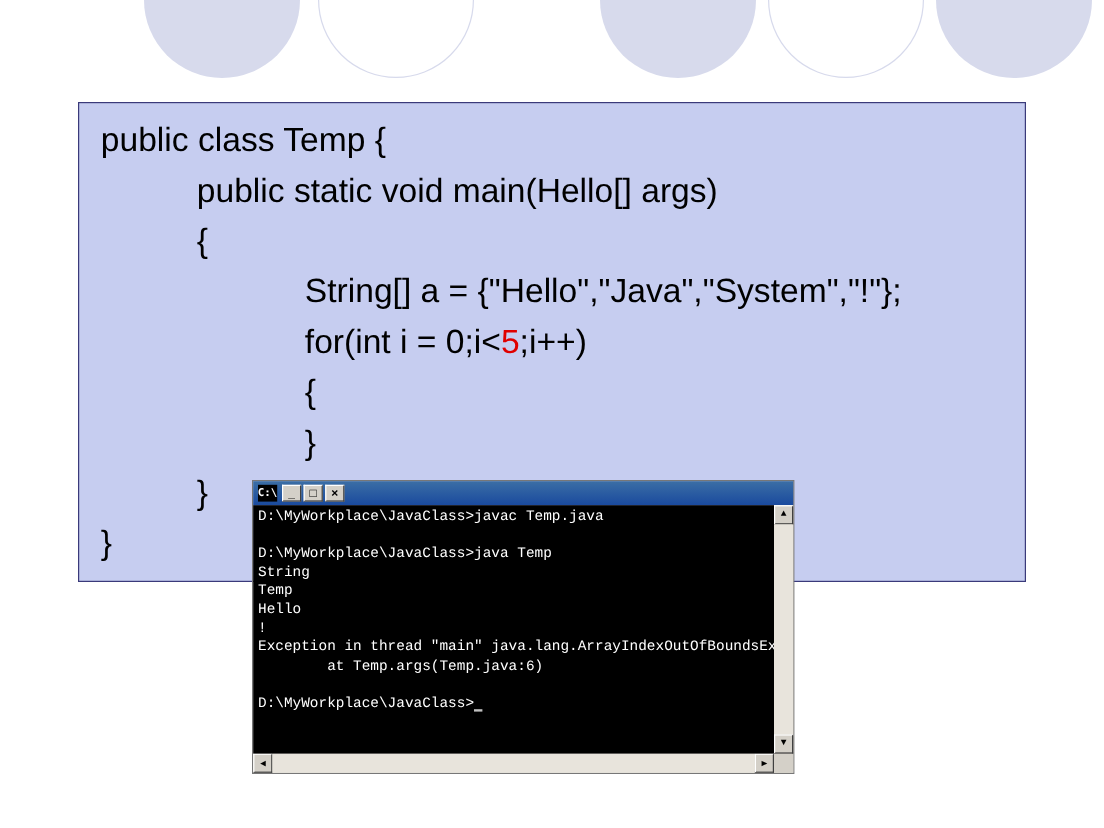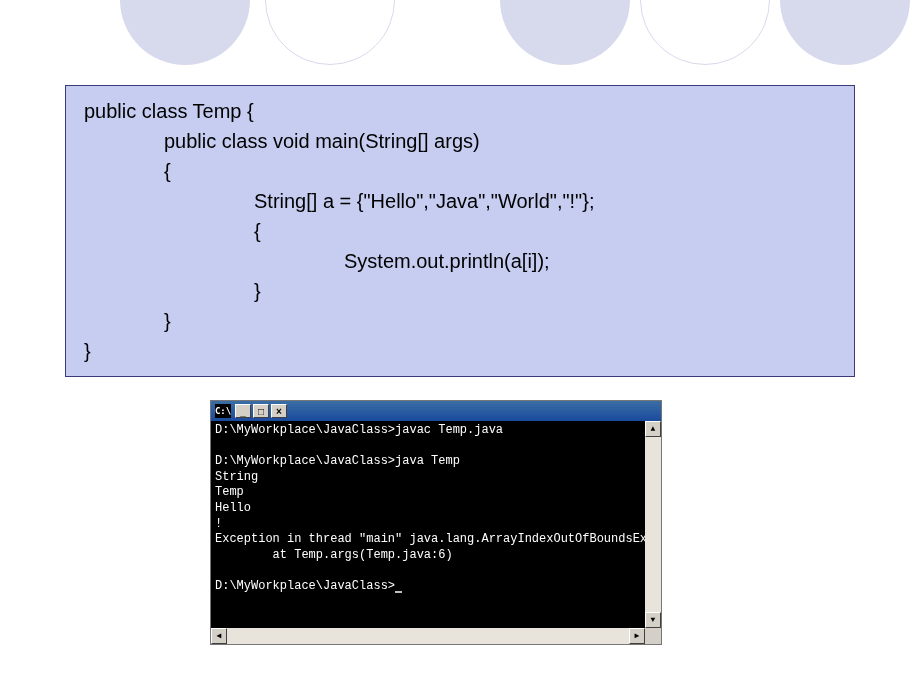--- a/index.html
+++ b/index.html
@@ -32,21 +32,21 @@
   .c5 { width: 130px; height: 130px; background: #d7daec; left: 780px; top: -65px; }
   .code-box {
     position: absolute;
     left: 65px;
     top: 85px;
     width: 790px;
     background: #c6cdf0;
     border: 1px solid #3a3a7a;
     padding: 10px 18px 10px 18px;
     font-family: Arial, sans-serif;
-    font-size: 20px;
+    font-size: 28px;
     line-height: 1.5;
     color: #000;
   }
   .code-box .indent1 { padding-left: 80px; display: block; }
   .code-box .indent2 { padding-left: 170px; display: block; }
   .code-box .indent3 { padding-left: 260px; display: block; }
   .red { color: #e00000; }
   .cmd-window {
     position: absolute;
     left: 210px;
@@ -160,25 +160,25 @@
 <div class="bg-circles">
   <div class="circle c1"></div>
   <div class="circle c2"></div>
   <div class="circle c3"></div>
   <div class="circle c4"></div>
   <div class="circle c5"></div>
 </div>
 
 <div class="code-box">
   <span>public class Temp {</span><br>
-  <span class="indent1">public class void main(String[] args)</span>
+  <span class="indent1">public static void main(Hello[] args)</span>
   <span class="indent1">{</span>
-  <span class="indent2">String[] a = {"Hello","Java","World","!"};</span>
+  <span class="indent2">String[] a = {"Hello","Java","System","!"};</span>
+  <span class="indent2"><span>for(int i = 0;i&lt;</span><span class="red">5</span><span>;i++)</span></span>
   <span class="indent2">{</span>
-  <span class="indent3">System.out.println(a[i]);</span>
   <span class="indent2">}</span>
   <span class="indent1">}</span>
   <span>}</span>
 </div>
 
 <div class="cmd-window">
   <div class="titlebar">
     <div class="icon">C:\</div>
     <div class="btns">
       <div class="btn">_</div>

